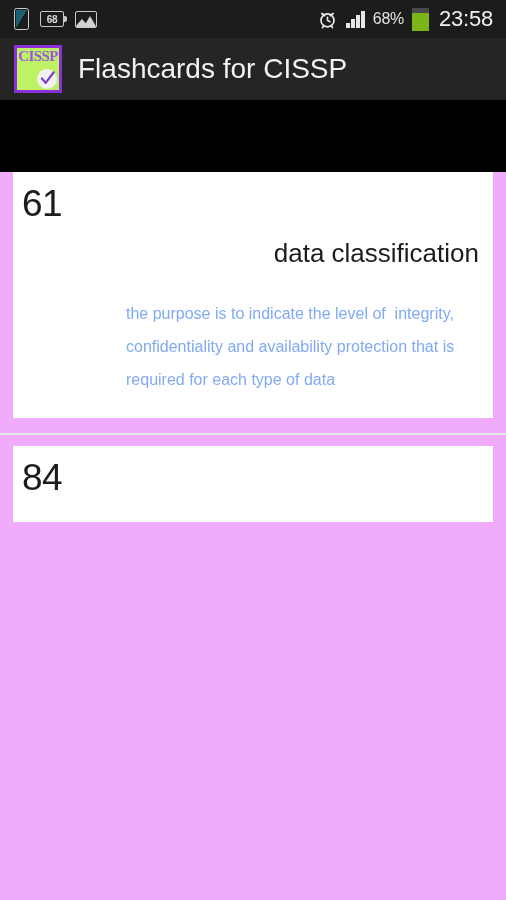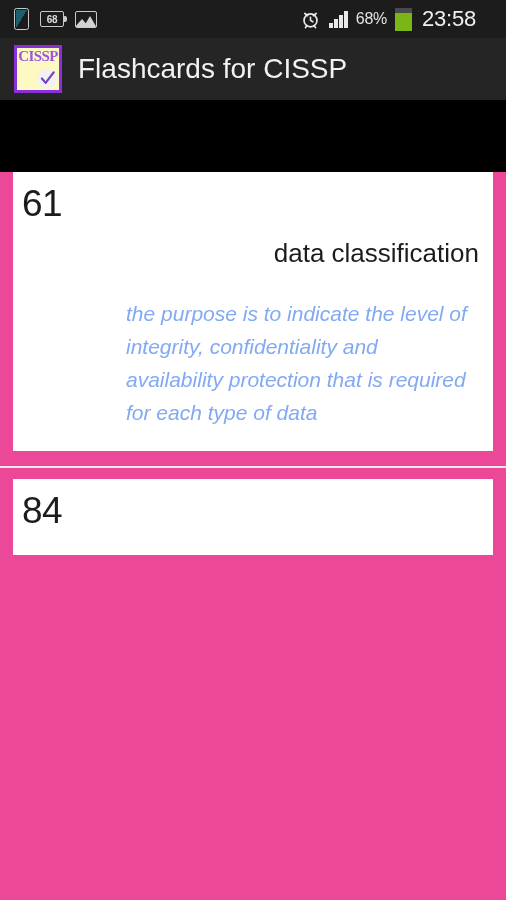--- a/index.html
+++ b/index.html
@@ -25,21 +25,21 @@
   
   #status-bar {
     position: absolute;
     left: 0; top: 0;
     width: 506px;
     height: 38px;
     background: #1c1c1c;
     display: flex;
     align-items: center;
     box-sizing: border-box;
-    padding: 0 30px 0 14px;
+    padding: 0 13px 0 14px;
   }
   #status-left {
     display: flex;
     align-items: center;
     gap: 11px;
   }
   #status-right {
     margin-left: auto;
     display: flex;
     align-items: center;
@@ -174,21 +174,21 @@
     background: #252525;
     display: flex;
     align-items: center;
     box-sizing: border-box;
     padding-left: 14px;
   }
   #app-icon {
     position: relative;
     width: 48px;
     height: 48px;
-    background: #fef9c3;
+    background: #bef264;
     border: 3px solid #8b2fd6;
     box-sizing: border-box;
     overflow: hidden;
     flex: none;
   }
   #app-icon .cissp-word {
     position: absolute;
     left: 0; top: 1px;
     width: 100%;
     text-align: center;
@@ -226,21 +226,21 @@
     height: 72px;
     background: #000000;
   }
 
   
   #card-list {
     position: absolute;
     left: 0; top: 172px;
     width: 506px;
     height: 728px;
-    background: #ec4899;
+    background: #f0abfc;
     overflow: hidden;
   }
   .card {
     position: relative;
     margin: 0 13px;
     background: #ffffff;
     box-sizing: border-box;
     padding: 10px 14px 22px 9px;
   }
   .card-divider {
@@ -255,26 +255,25 @@
     letter-spacing: -0.5px;
   }
   .card-term {
     font-size: 26px;
     color: #1c1c1c;
     margin: 11px 0 0 112px;
     line-height: 32px;
     text-align: right;
   }
   .card-def {
-    font-size: 21px;
+    font-size: 16px;
     color: #82a9f4;
     margin: 28px 0 0 104px;
     line-height: 33px;
     white-space: pre-wrap;
-    font-style: italic;
   }
 </style>
 </head>
 <body>
 
 <div id="screen">
 
   <div id="status-bar">
     <div id="status-left">
       <span class="icon-device"></span>

